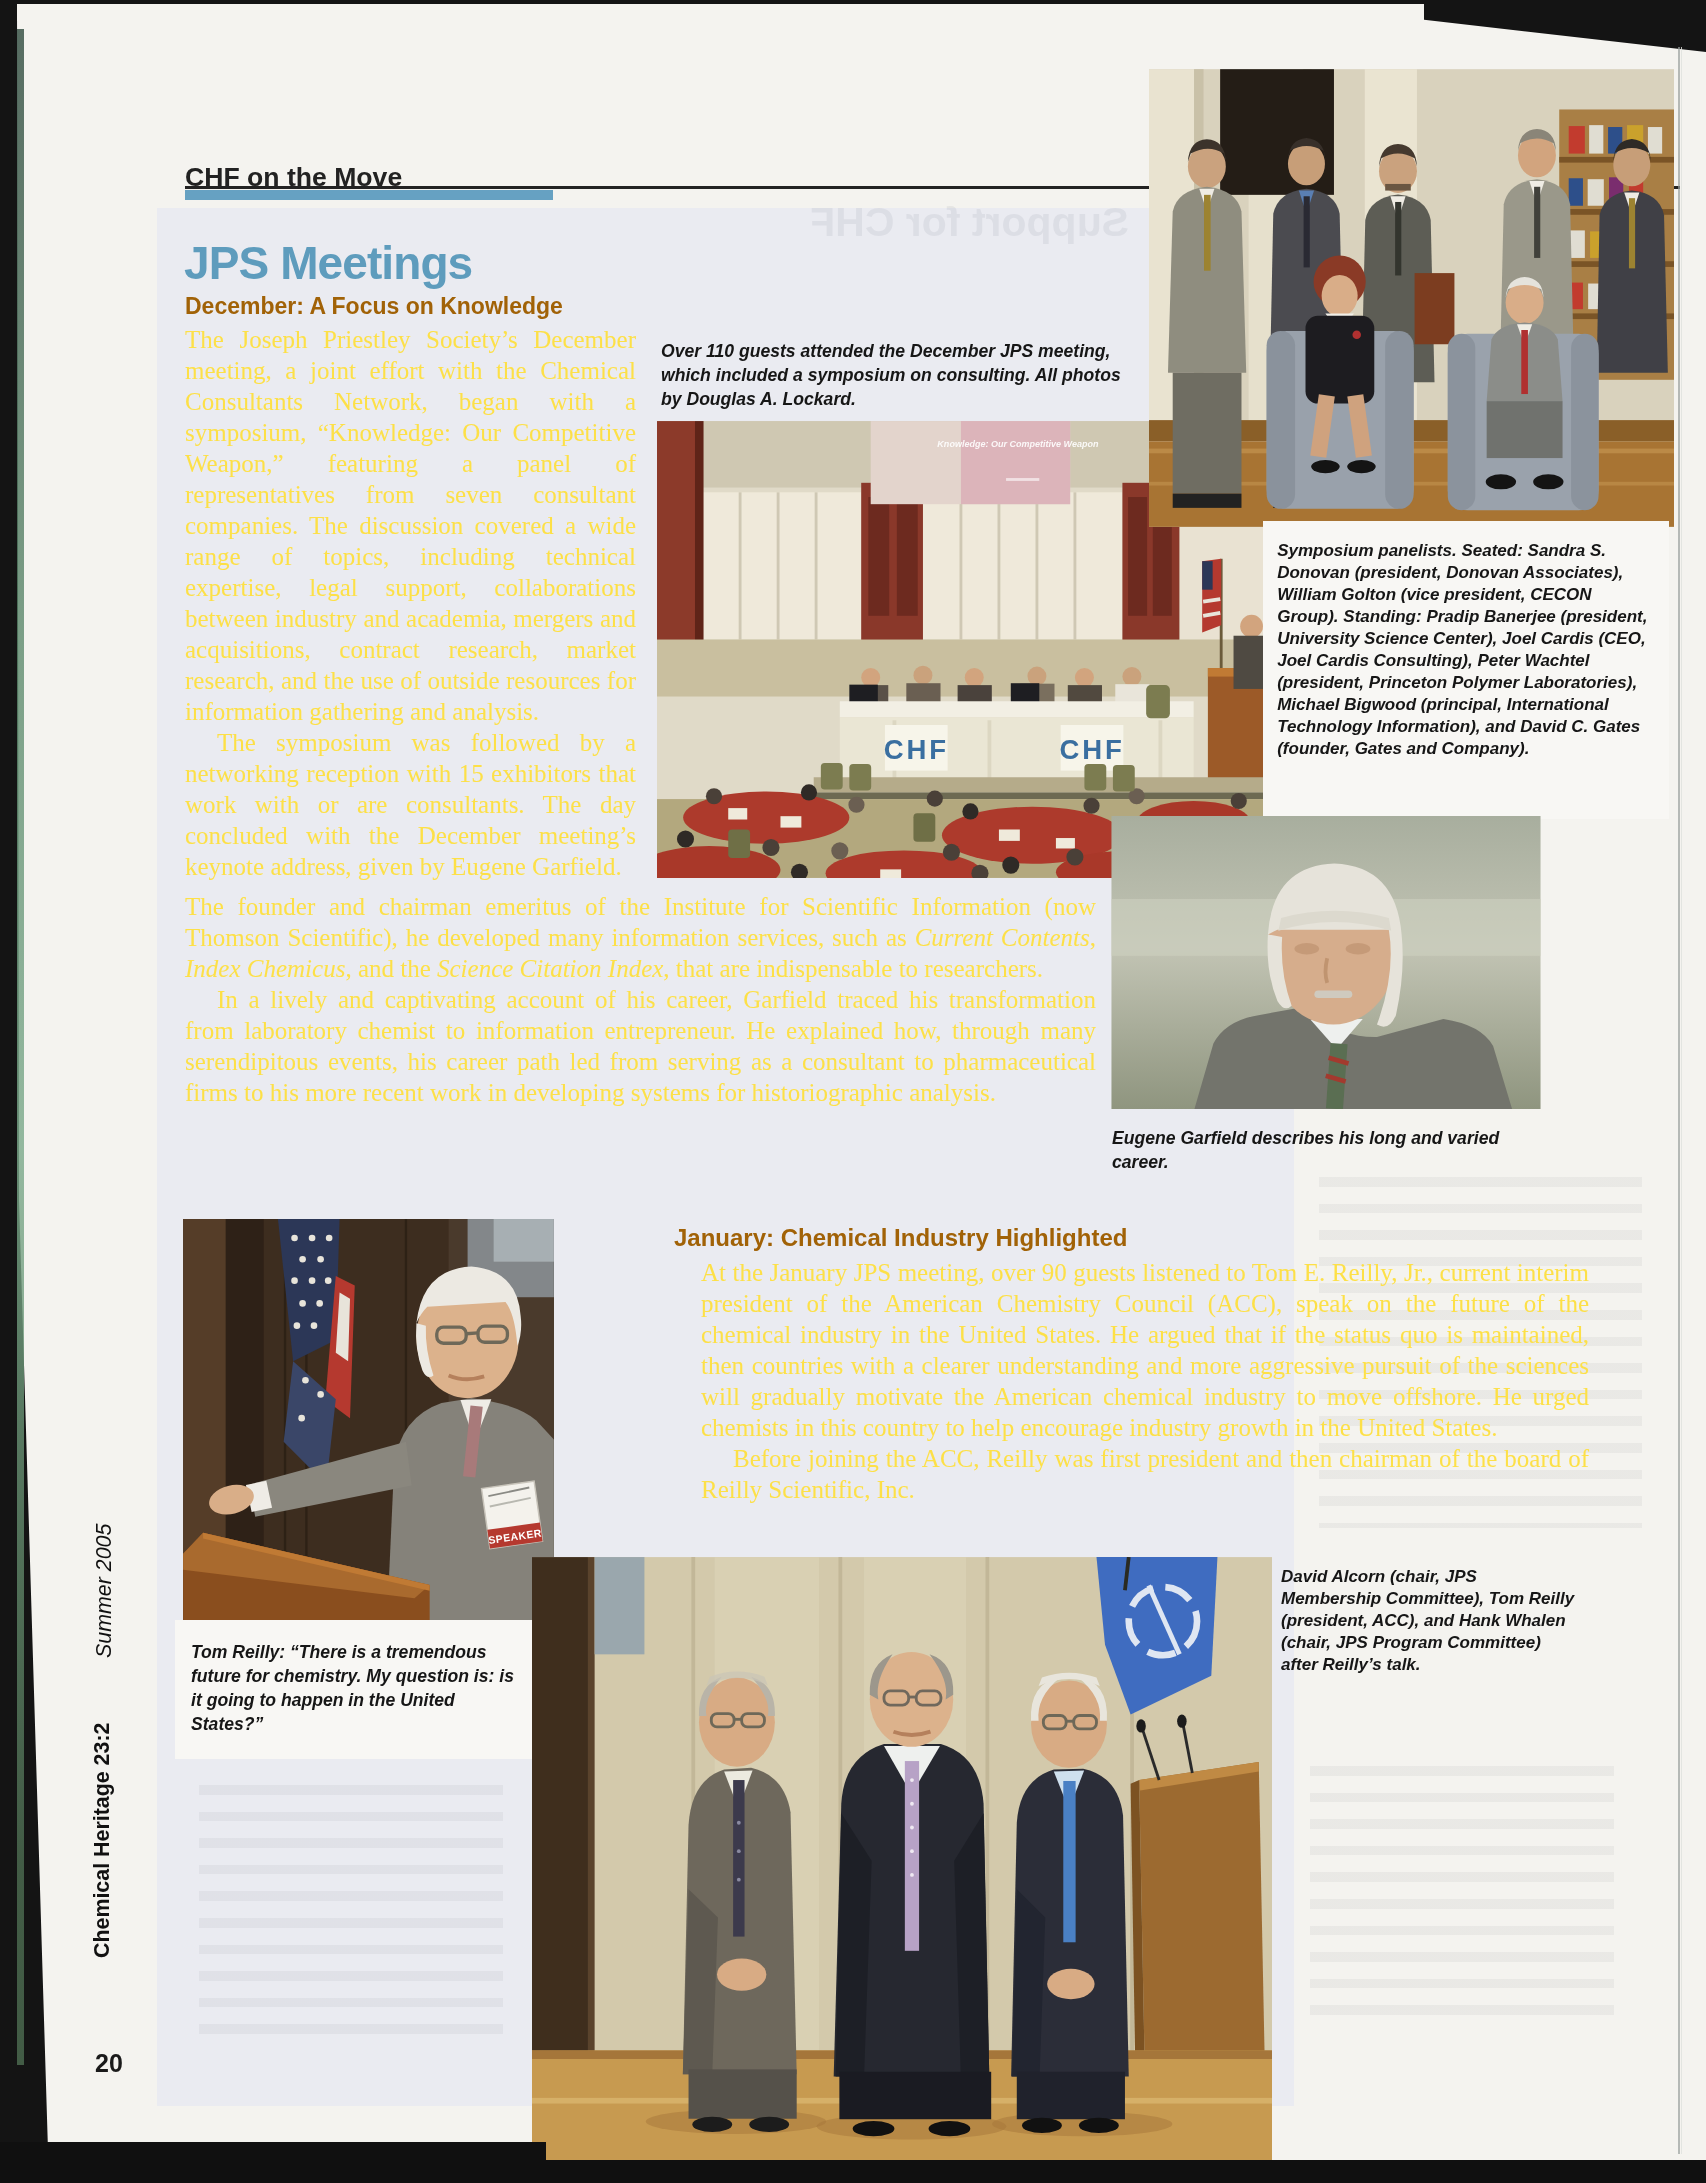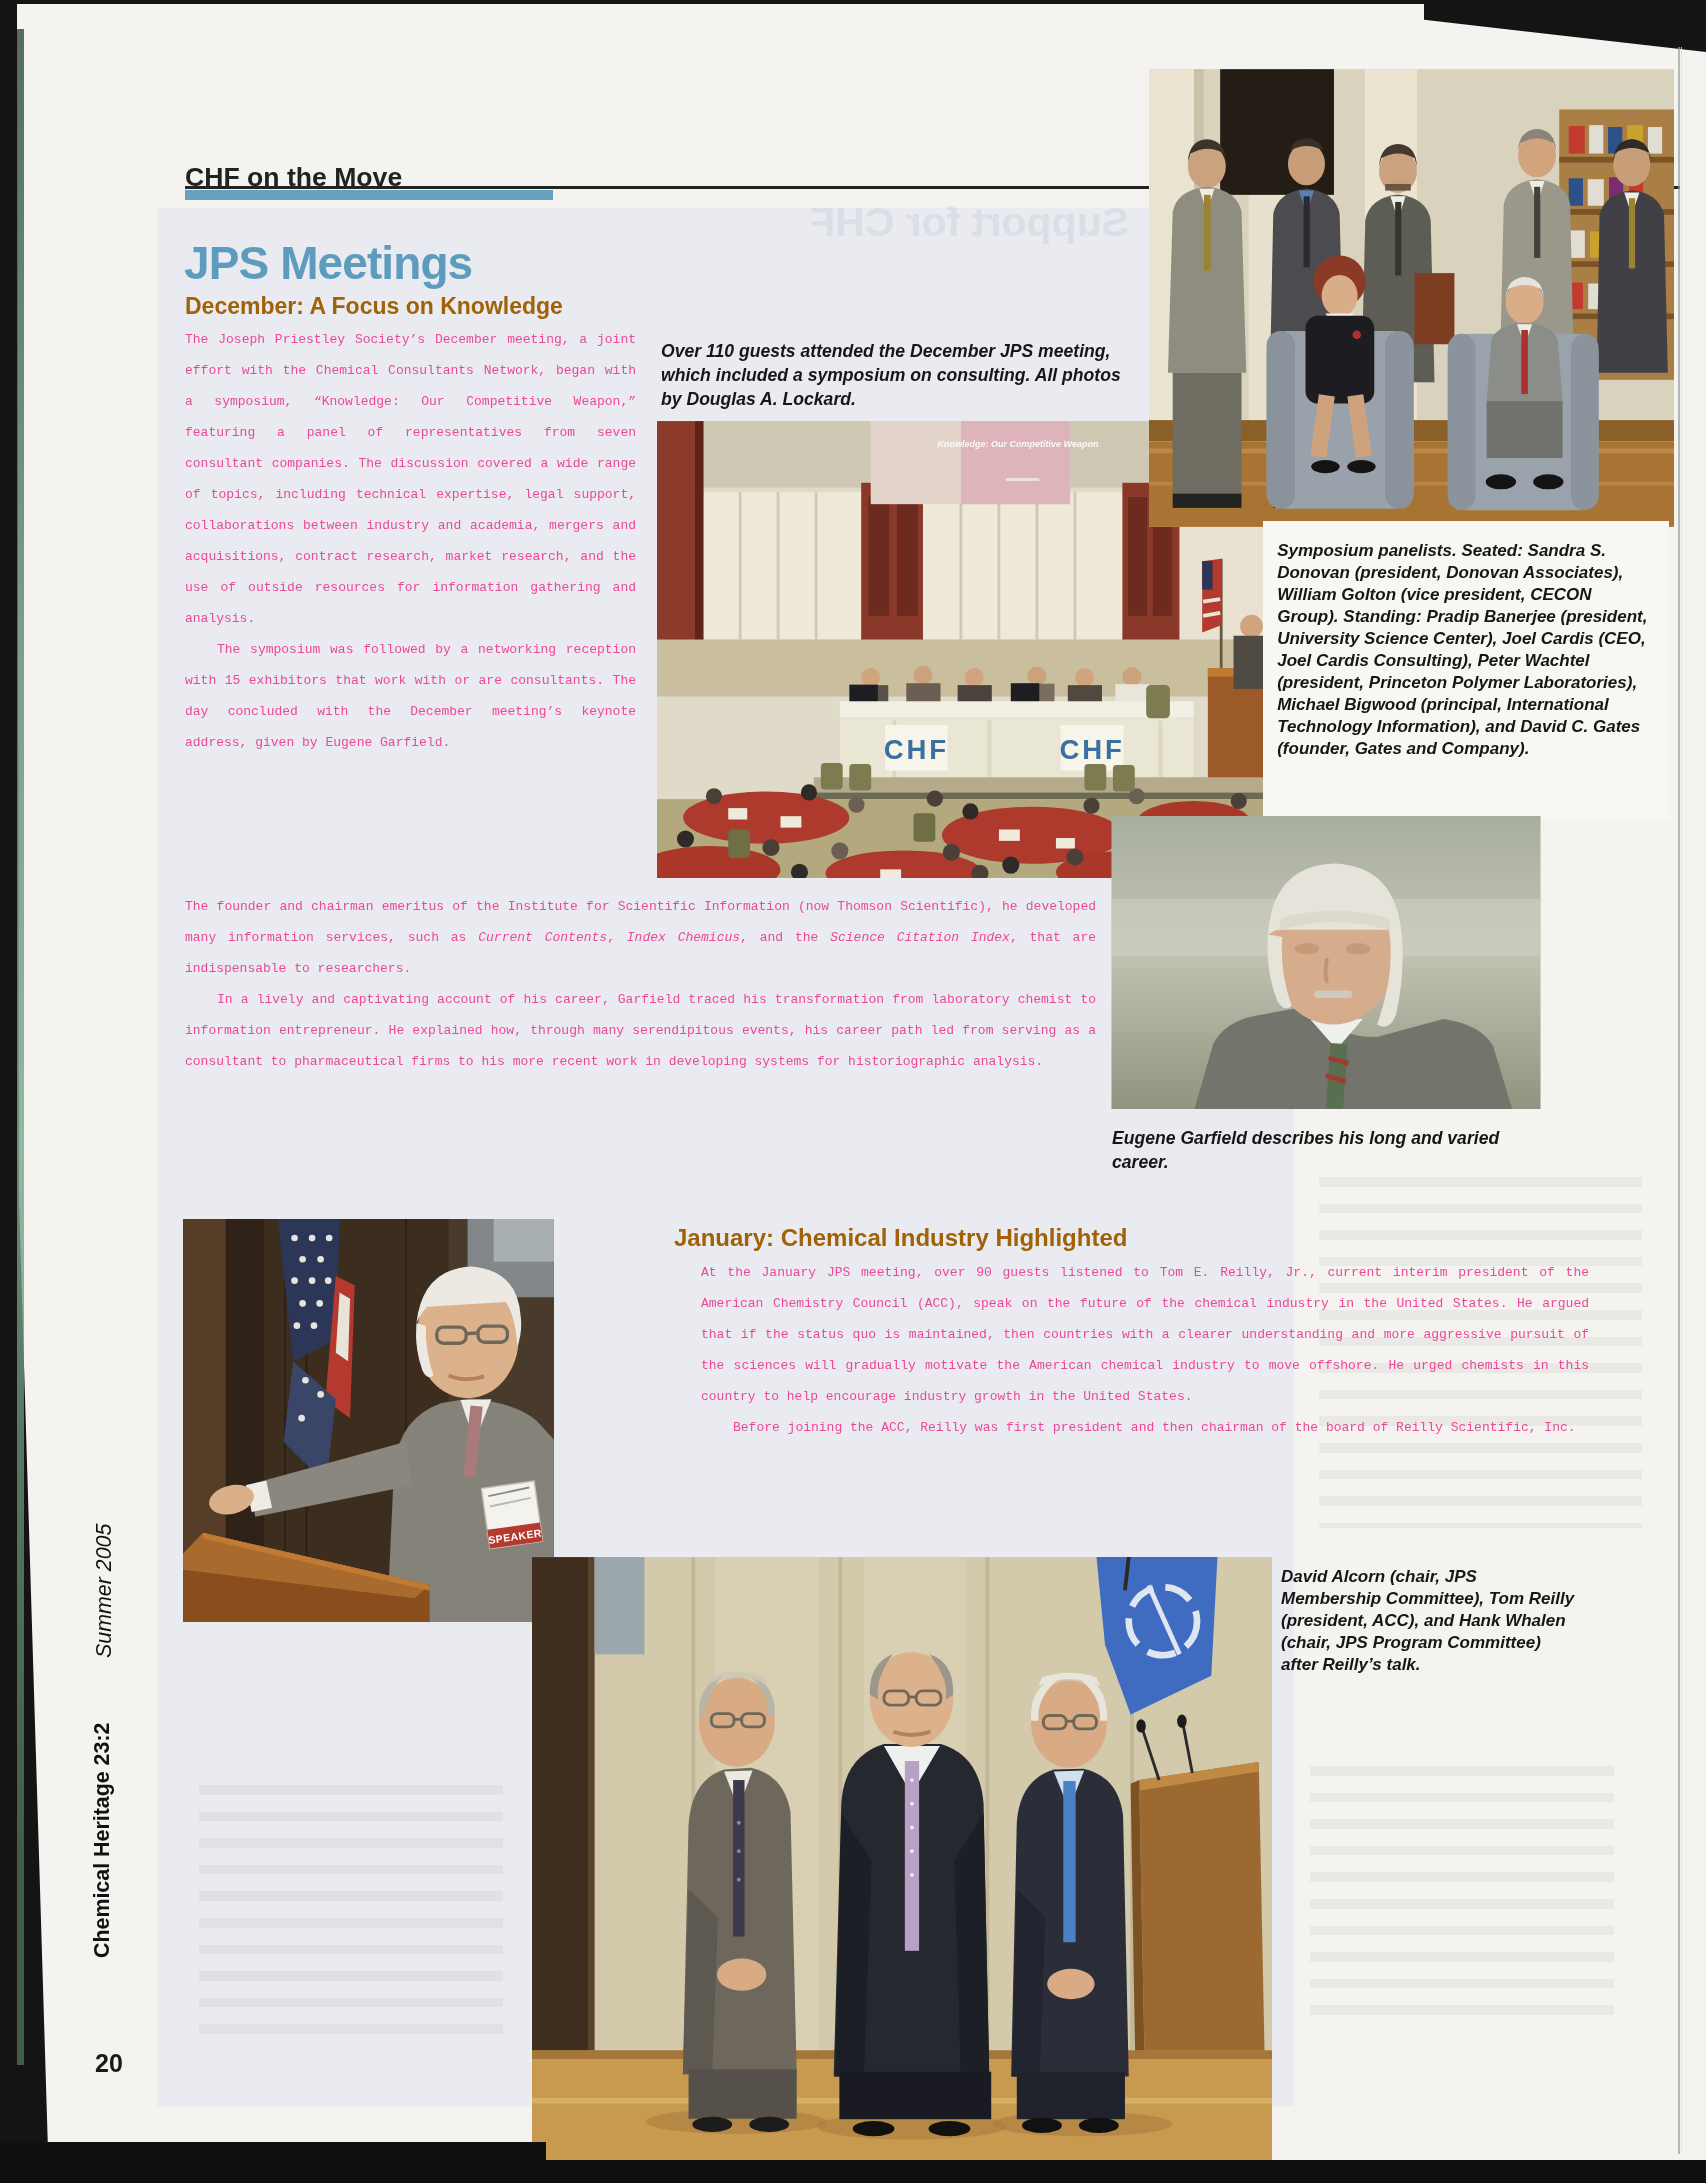--- a/index.html
+++ b/index.html
@@ -20,21 +20,21 @@
   
   #panel{position:absolute;left:157px;top:208px;width:1137px;height:1898px;background:#eaebf1;}
   
   .hdr{position:absolute;left:185px;top:153px;font-size:26.6px;font-weight:bold;color:#222;
        letter-spacing:0;margin-top:9px;}
   #hdr-rule{position:absolute;left:185px;top:186px;width:1495px;height:3.3px;background:#232323;}
   #hdr-bar{position:absolute;left:185px;top:190px;width:368px;height:10.4px;}
   
   .h1{position:absolute;left:184px;top:236px;font-size:46px;font-weight:bold;letter-spacing:-0.9px;}
   .h2{position:absolute;font-weight:bold;color:#a16207;font-size:23px;}
-  .body-text{font-family:Liberation Mono, monospace;font-size:13px;line-height:31px;color:#ec4899;
+  .body-text{font-family:Liberation Serif, serif;font-size:25px;line-height:31px;color:#fde047;
              text-align:justify;}
   .body-text p{margin:0;}
   .indent{text-indent:32px;}
   .it{font-style:italic;}
   .cap{font-size:17.6px;line-height:24px;font-weight:bold;font-style:italic;color:#161616;margin-top:7px;}
   .capbox{background:#f8f7f4;}
   
   .vtext{position:absolute;writing-mode:vertical-rl;transform:rotate(180deg);white-space:nowrap;
          color:#111;}
   #v-journal{left:90px;top:1699px;height:259px;font-size:21.4px;font-weight:bold;}
@@ -422,20 +422,23 @@
         </g>
       </g>
       <g>
         <polygon points="0,850 0,706 42,662 520,772 520,850" fill="#8a4e1e"></polygon>
         <polygon points="0,706 42,662 520,772 488,800 0,740" fill="#a96a2e"></polygon>
         <polygon points="42,662 520,772 520,784 42,674" fill="#c07a34"></polygon>
       </g>
     </svg>
   </div>
 
+  <div class="capbox" style="position:absolute;left:175px;top:1620px;width:380px;height:139px;">
+    <div class="cap" style="padding:13.3px 16px;width:332px;">Tom Reilly: “There is a tremendous future for chemistry. My question is: is it going to happen in the United States?”</div>
+  </div>
 
   <div class="photo" style="left:532px;top:1557px;width:740px;height:605px;">
     <svg width="740" height="605" viewBox="0 0 1560 1275">
       <rect width="1560" height="1275" fill="#d3c9ab"></rect>
       <g stroke="#bfb394" stroke-width="8" opacity=".8">
         <line x1="340" y1="0" x2="340" y2="1060"></line>
           <line x1="650" y1="0" x2="650" y2="1060"></line>
         <line x1="960" y1="0" x2="960" y2="1060"></line>
           <line x1="1265" y1="0" x2="1265" y2="1060"></line>
       </g>

